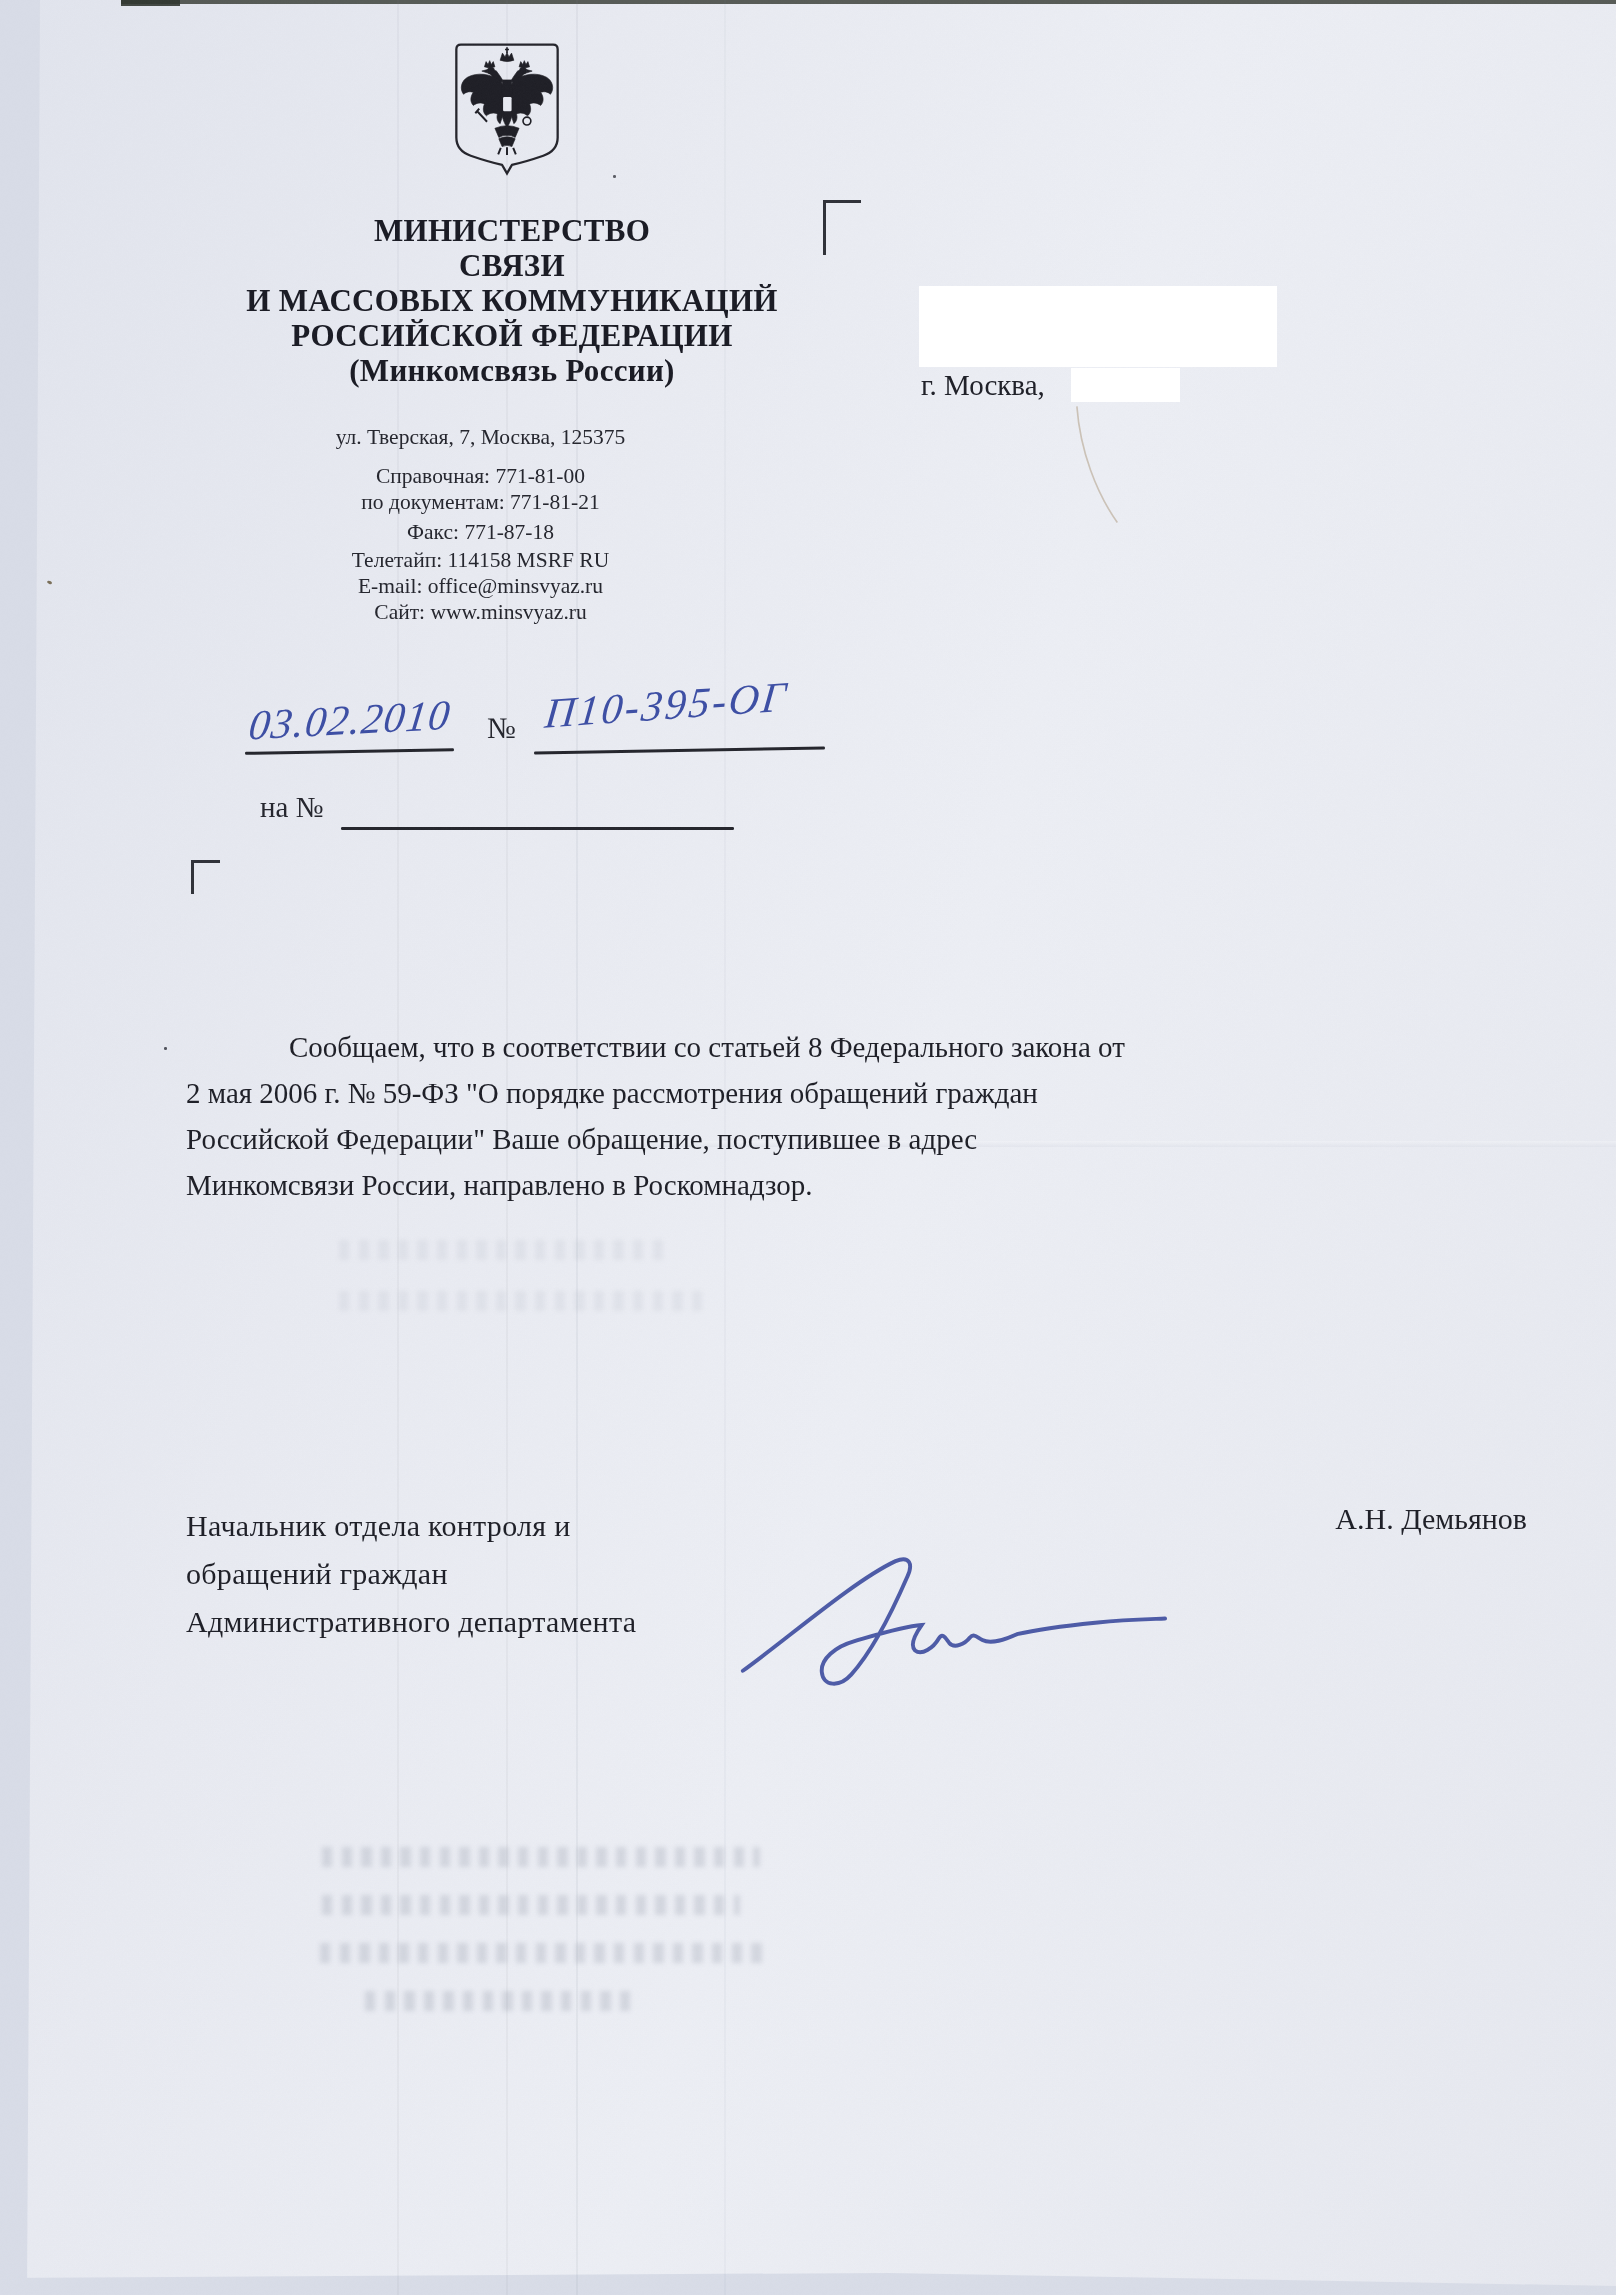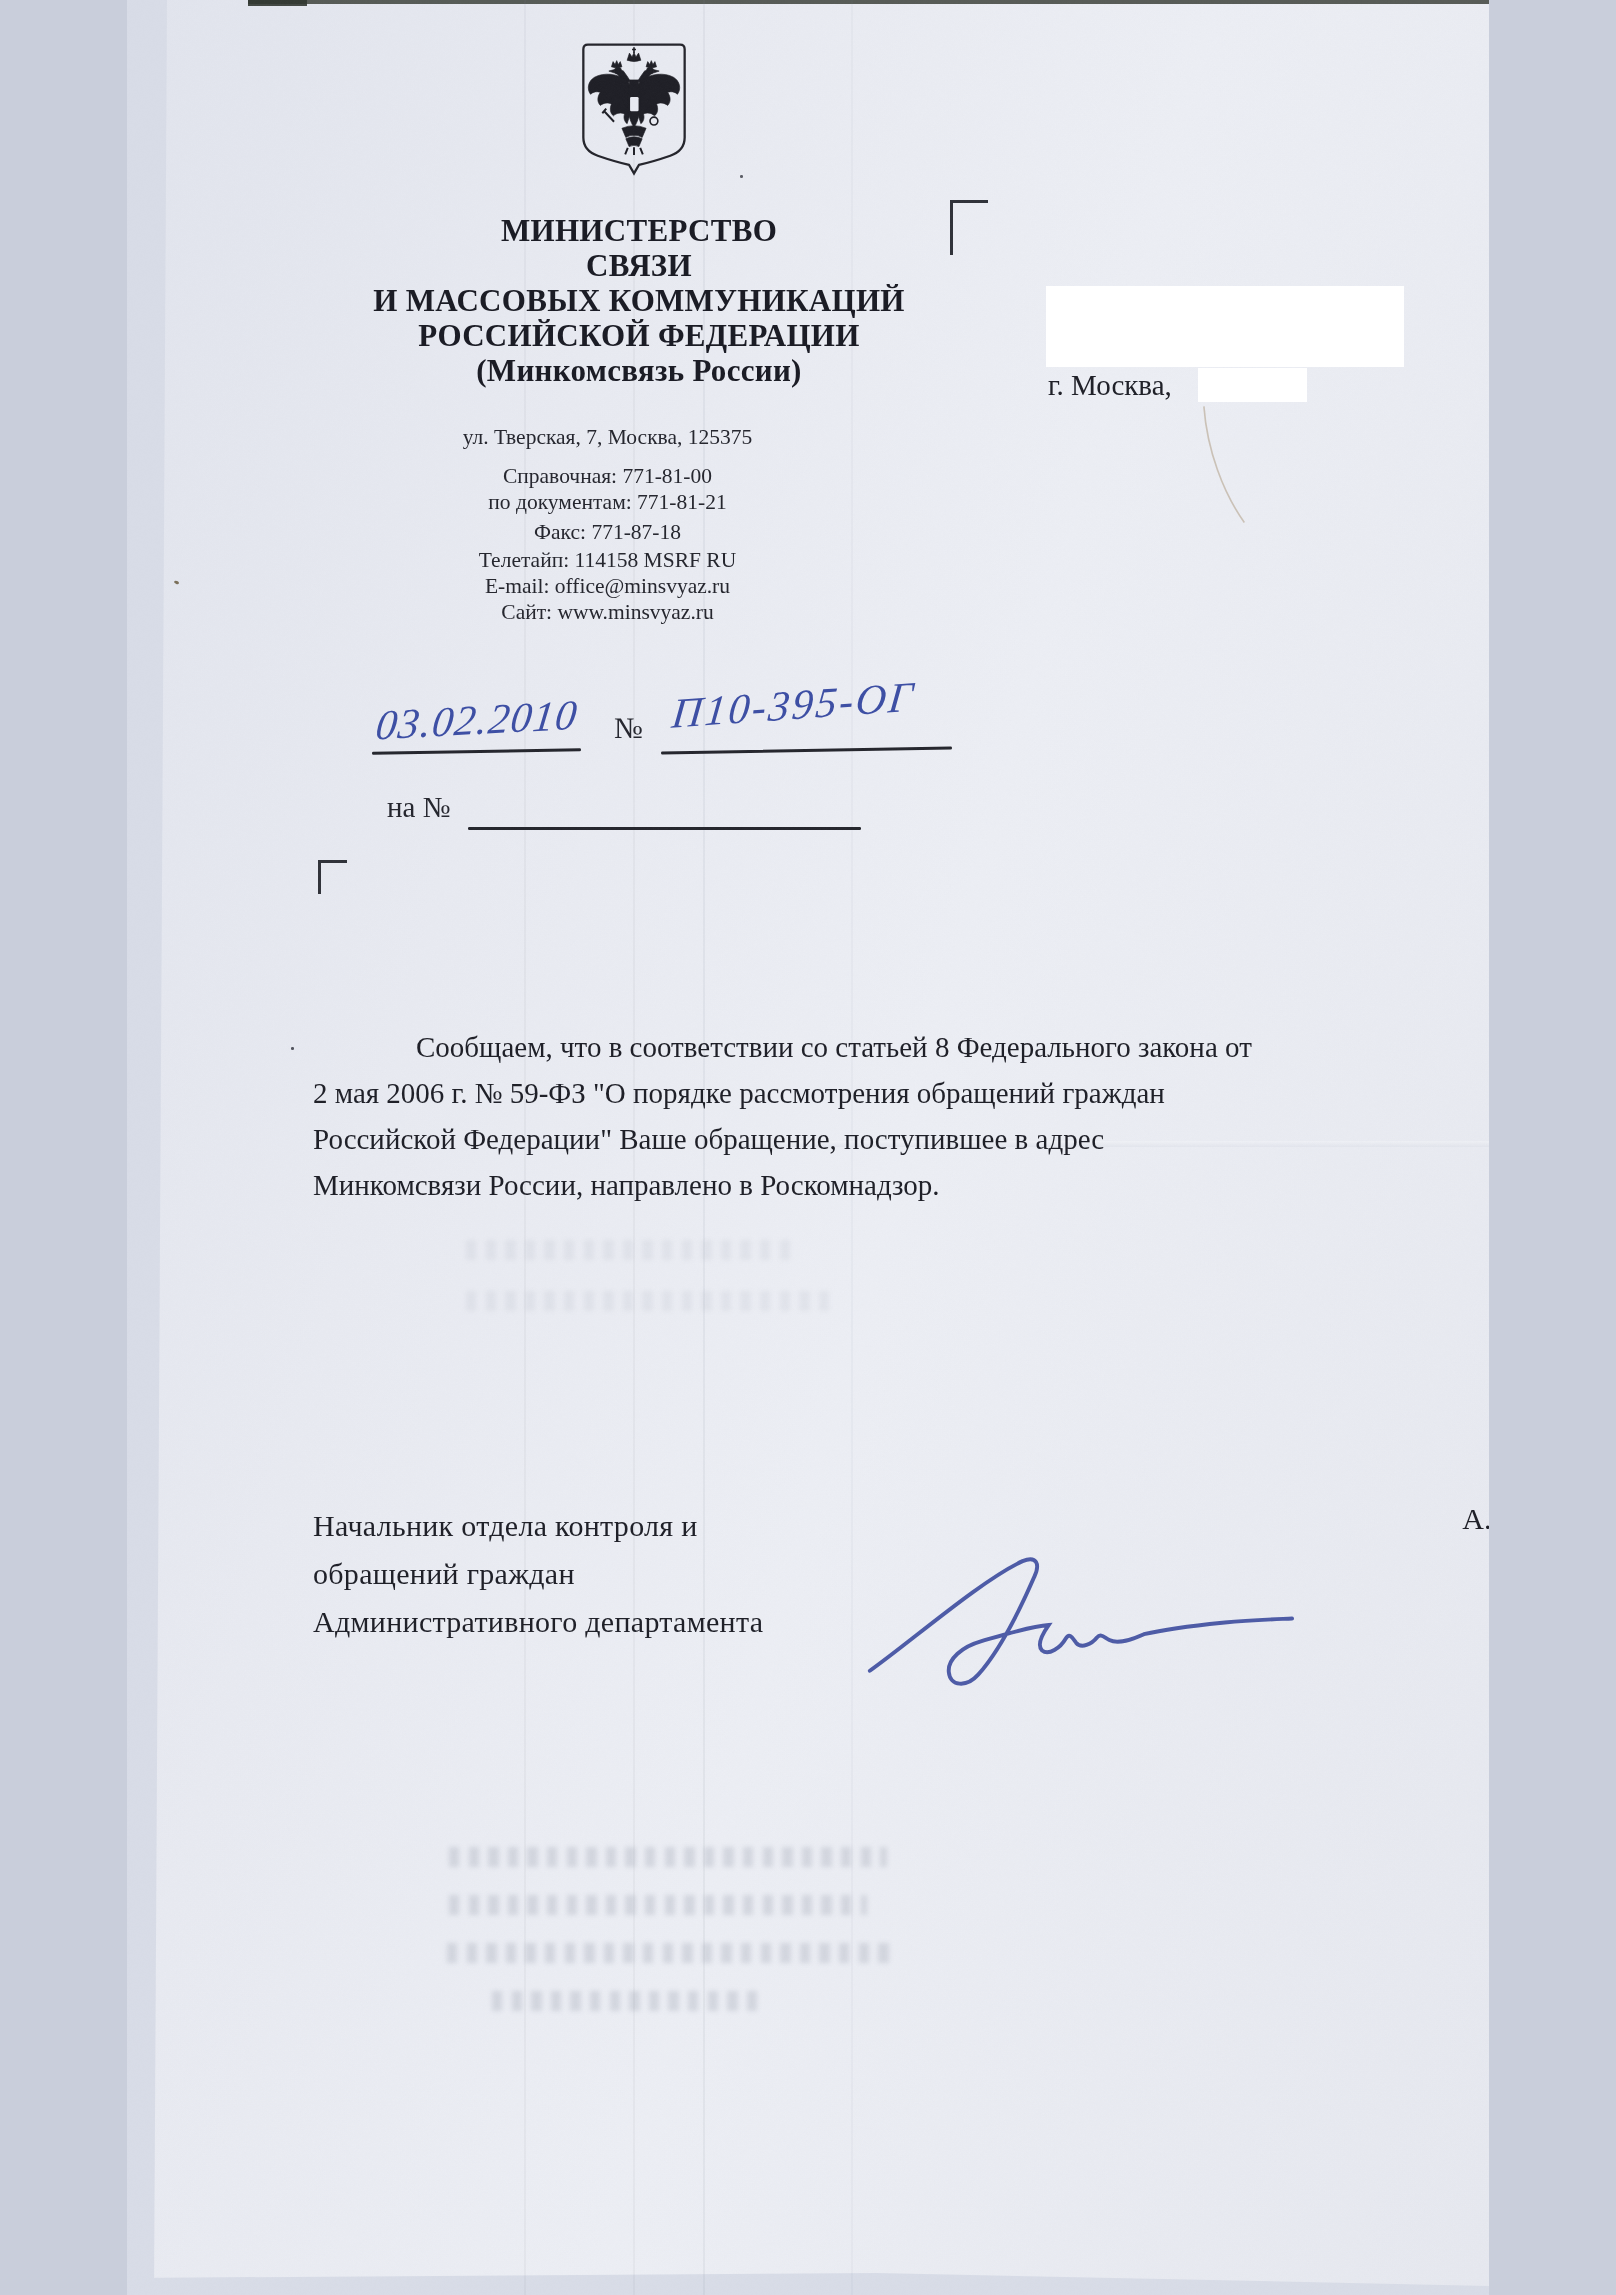--- a/index.html
+++ b/index.html
@@ -1,16 +1,16 @@
 <!DOCTYPE html>
 <html style="font-size:10.4px"><head>
 <meta charset="utf-8">
 <style>
   html,body{margin:0;padding:0;background:#c9cedb;}
-  #page{position:relative;width:1362px;height:2295px;margin:0 auto;overflow:hidden;
+  #page{position:relative;width:1616px;height:2295px;margin:0 auto;overflow:hidden;
         background:linear-gradient(105deg,#e2e5ee 0%,#e9ebf2 28%,#edeff5 55%,#e7e9f0 100%);
         font-family:"Liberation Serif", serif;color:#1e1f27;}
   .abs{position:absolute;}
   
   .scan-left{left:0;top:0;width:46px;height:100%;background:#d9dde8;
              clip-path:polygon(0 0,40px 0,27px 100%,0 100%);}
   .scan-bottom{left:0;top:2269px;width:100%;height:26px;background:#d9dde8;
              clip-path:polygon(0 9px,55% 3.9px,100% 17px,100% 26px,0 26px);}
   .top-edge{left:121px;top:0;width:1496px;height:3.9px;background:#41463f;opacity:.88;}
   .top-edge2{left:121px;top:0;width:59px;height:5.9px;background:#2f342e;opacity:.9;}

